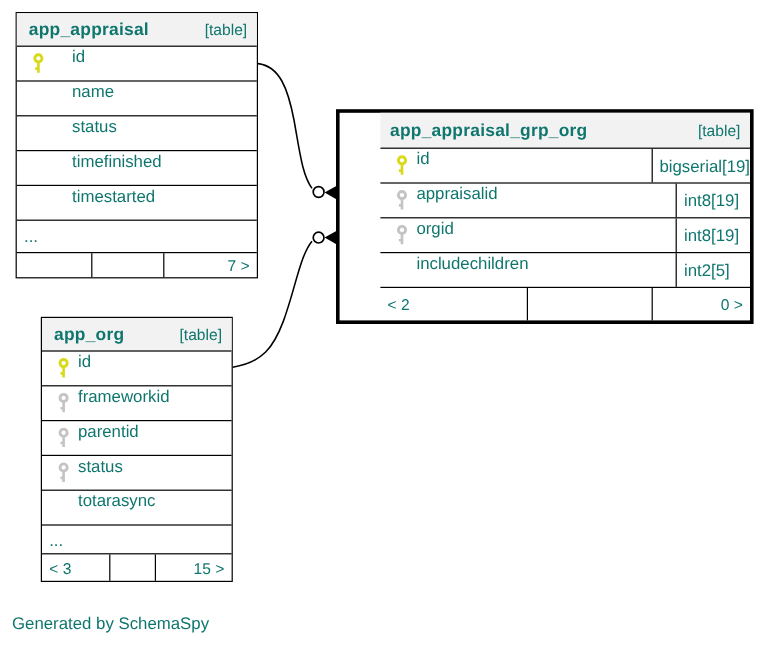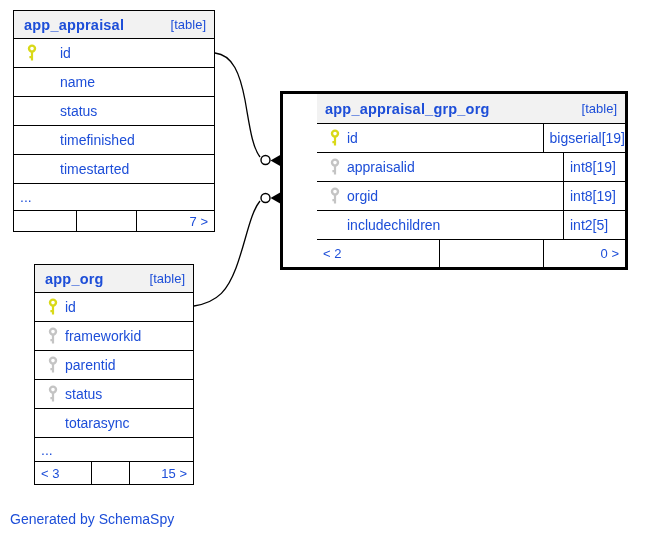--- a/index.html
+++ b/index.html
@@ -4,35 +4,35 @@
 <style>
   :root{
     --primary-key:#d9d919;
     --foreign-key:#c4c4c4;
     --header-bg:#f2f2f2;
     --line:#000000;
   }
   html,body{margin:0;padding:0;background:#ffffff;}
   .canvas{
     position:relative;width:648px;height:541px;background:#ffffff;
-    font-family:"Liberation Sans","DejaVu Sans",sans-serif;color:#1d4ed8;
+    font-family:"Liberation Sans","DejaVu Sans",sans-serif;color:#0f766e;
     overflow:hidden;
   }
   .connectors{position:absolute;left:0;top:0;z-index:3;pointer-events:none;}
   .etable{position:absolute;background:#fff;border:1px solid var(--line);box-sizing:border-box;z-index:2;}
   .etable.focus{border-width:3px;}
   .thead{
     display:flex;align-items:center;justify-content:space-between;
     background:var(--header-bg);border-bottom:1px solid var(--line);
     padding:0 8px 0 10px;box-sizing:border-box;
   }
   .ttitle{font-weight:bold;font-size:14.5px;letter-spacing:.2px;}
   .tbadge{font-size:13px;font-weight:normal;margin-left:28px;}
   .row{
-    position:relative;display:flex;align-items:center;
+    position:relative;display:flex;align-items:flex-start;
     border-bottom:1px solid var(--line);box-sizing:border-box;font-size:14px;
   }
   .row:last-of-type{border-bottom:none;}
   .keyicon{position:absolute;left:12px;top:50%;transform:translateY(-50%);display:block;}
   .pk{color:var(--primary-key);}
   .fk{color:var(--foreign-key);}
   .cname{display:block;}
   .t1 .cname{padding-left:46px;}
   .t2 .cname{padding-left:30px;width:246px;box-sizing:border-box;}
   .t3 .cname{padding-left:30px;}

